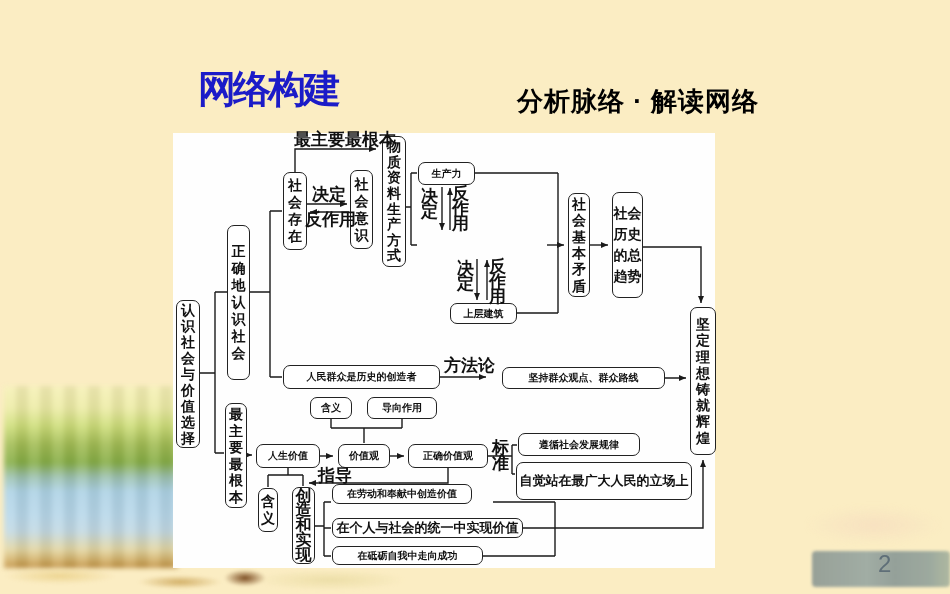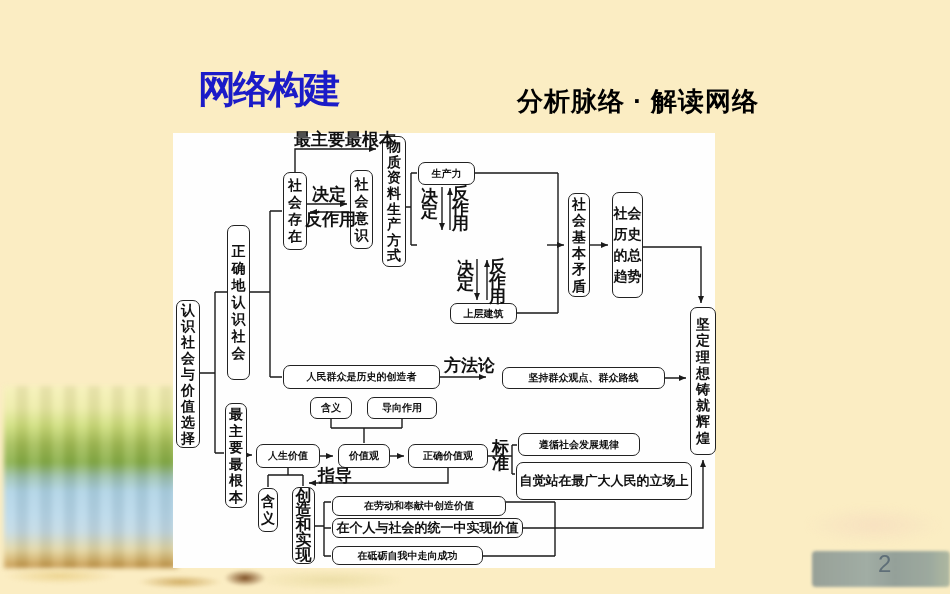--- a/index.html
+++ b/index.html
@@ -119,21 +119,21 @@
   <div class="node h" style="left:450px;top:303px;width:67px;height:21px;">上层建筑</div>
   <div class="node h" style="left:283px;top:365px;width:157px;height:24px;">人民群众是历史的创造者</div>
   <div class="node h" style="left:490px;top:367px;width:163px;height:22px;margin-left:12px;">坚持群众观点、群众路线</div>
   <div class="node h" style="left:310px;top:397px;width:42px;height:22px;">含义</div>
   <div class="node h" style="left:367px;top:397px;width:70px;height:22px;">导向作用</div>
   <div class="node h" style="left:256px;top:444px;width:64px;height:24px;">人生价值</div>
   <div class="node h" style="left:338px;top:444px;width:52px;height:24px;">价值观</div>
   <div class="node h" style="left:408px;top:444px;width:80px;height:24px;">正确价值观</div>
   <div class="node h" style="left:518px;top:433px;width:122px;height:23px;">遵循社会发展规律</div>
   <div class="node h" style="left:516px;top:462px;width:176px;height:38px;font-size:13px;">自觉站在最广大人民的立场上</div>
-  <div class="node h" style="left:332px;top:496px;width:174px;height:20px;">在劳动和奉献中创造价值</div>
+  <div class="node h" style="left:332px;top:484px;width:140px;height:20px;">在劳动和奉献中创造价值</div>
   <div class="node h" style="left:332px;top:518px;width:191px;height:20px;font-size:13px;">在个人与社会的统一中实现价值</div>
   <div class="node h" style="left:332px;top:546px;width:151px;height:19px;">在砥砺自我中走向成功</div>
 
   <div class="lab" style="left:294px;top:132px;">最主要最根本</div>
   <div class="lab" style="left:312px;top:187px;">决定</div>
   <div class="lab" style="left:305px;top:212px;">反作用</div>
   <div class="lab v" style="left:421px;top:189px;width:15px;">决定</div>
   <div class="lab v" style="left:452px;top:186px;width:15px;">反作用</div>
   <div class="lab v" style="left:457px;top:261px;width:15px;">决定</div>
   <div class="lab v" style="left:489px;top:259px;width:15px;">反作用</div>

